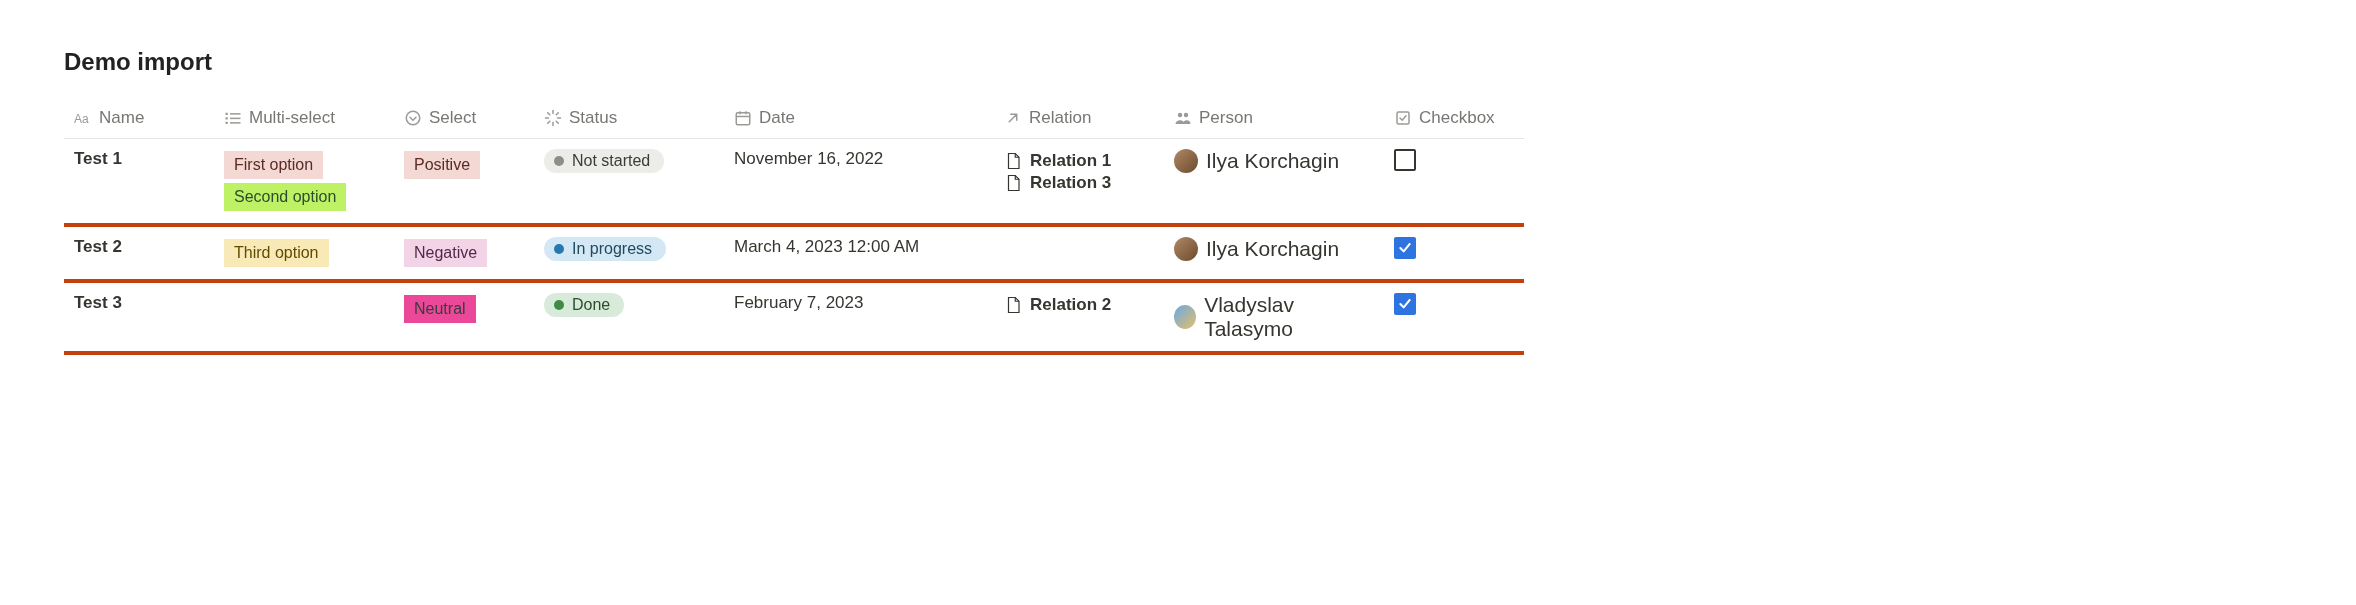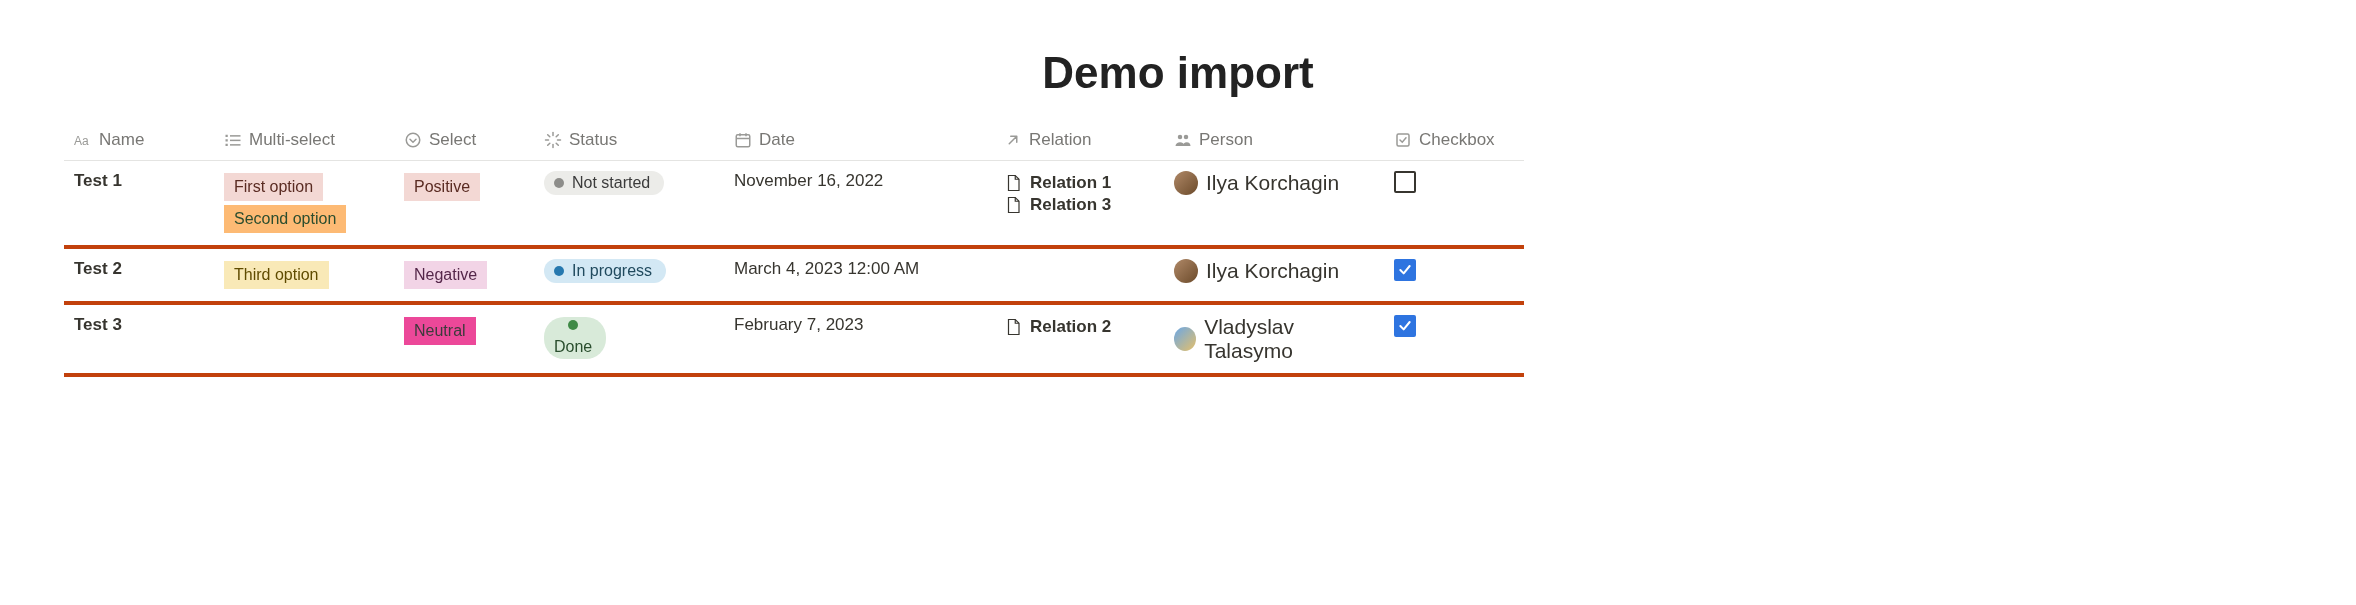--- a/index.html
+++ b/index.html
@@ -8,25 +8,24 @@
     padding: 0;
     background: #ffffff;
     font-family: -apple-system, BlinkMacSystemFont, "Segoe UI", Helvetica, Arial, sans-serif;
     color: #37352f;
     font-size: 16px;
   }
   .page {
     padding: 48px 64px;
   }
   .title {
-    font-size: 44px;
+    font-size: 24px;
     font-weight: 700;
     margin: 0 0 24px 0;
     color: #222;
-    text-align: center;
   }
   .table {
     border-collapse: collapse;
     width: auto;
     min-width: 1420px;
   }
   .table th {
     text-align: left;
     font-weight: 400;
     color: #787774;
@@ -61,41 +60,41 @@
   .tag {
     display: inline-block;
     padding: 2px 10px;
     border-radius: 0;
     font-size: 16px;
     line-height: 1.5;
     margin: 2px 4px 2px 0;
     white-space: nowrap;
   }
   .tag-red   { background: #f3d8d4; color: #5a2b22; }
-  .tag-green { background: #fdba74; color: #2b4d2e; }
+  .tag-green { background: #bef264; color: #2b4d2e; }
   .tag-yellow{ background: #f9e9b7; color: #5f4b00; }
   .tag-pink  { background: #f2d4e6; color: #55274a; }
   .tag-gray  { background: #ec4899; color: #3b3b3b; }
 
   .status-pill {
     display: inline-flex;
     align-items: center;
     gap: 8px;
     border-radius: 20px;
     padding: 3px 14px 3px 10px;
     font-size: 16px;
   }
   .dot {
     width: 10px; height: 10px; border-radius: 50%;
   }
   .status-notstarted { background: #ecece9; color:#3b3b3b; }
   .status-notstarted .dot { background: #8d8d8a; }
   .status-inprogress { background: #d3e8f4; color:#204a5e; }
   .status-inprogress .dot { background: #2678af; }
-  .status-done { background: #d8ead9; color:#294d2d;flex-direction:column; }
+  .status-done { background: #d8ead9; color:#294d2d; }
   .status-done .dot { background: #3f8a46; }
 
   .relation-item {
     display: flex;
     align-items: center;
     gap: 8px;
     font-weight: 600;
     font-size: 17px;
     margin: 2px 0;
   }

